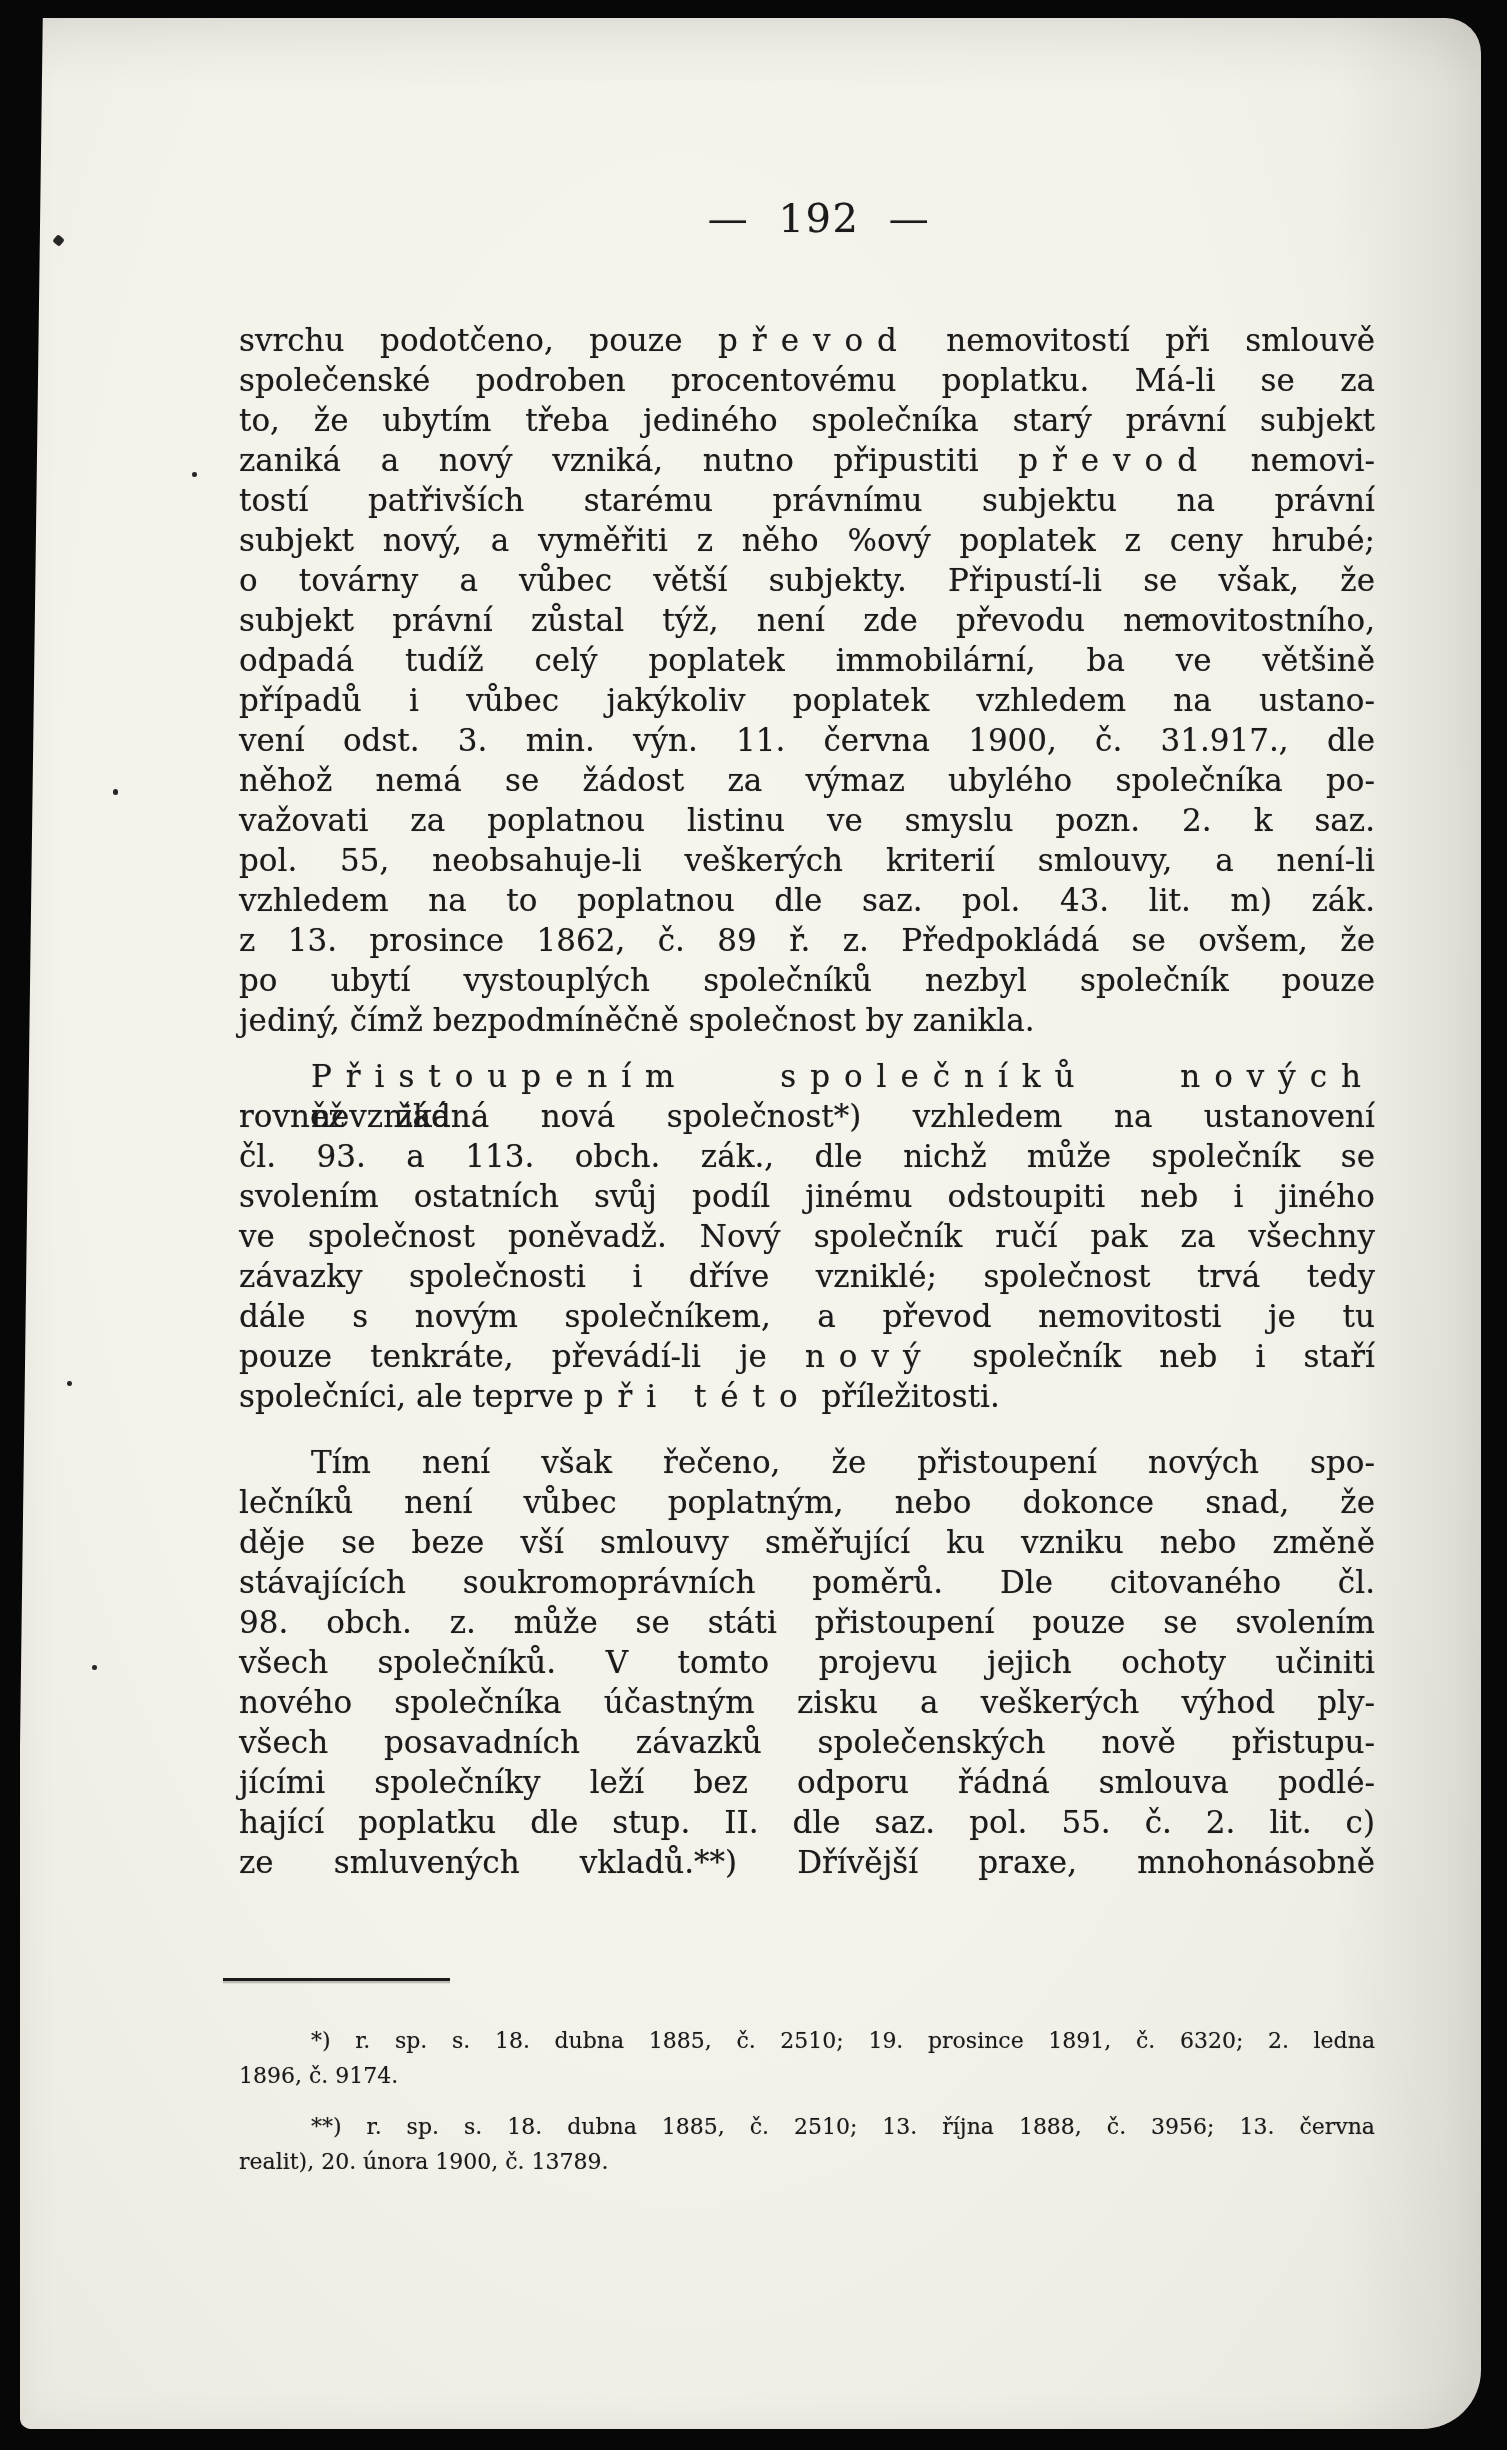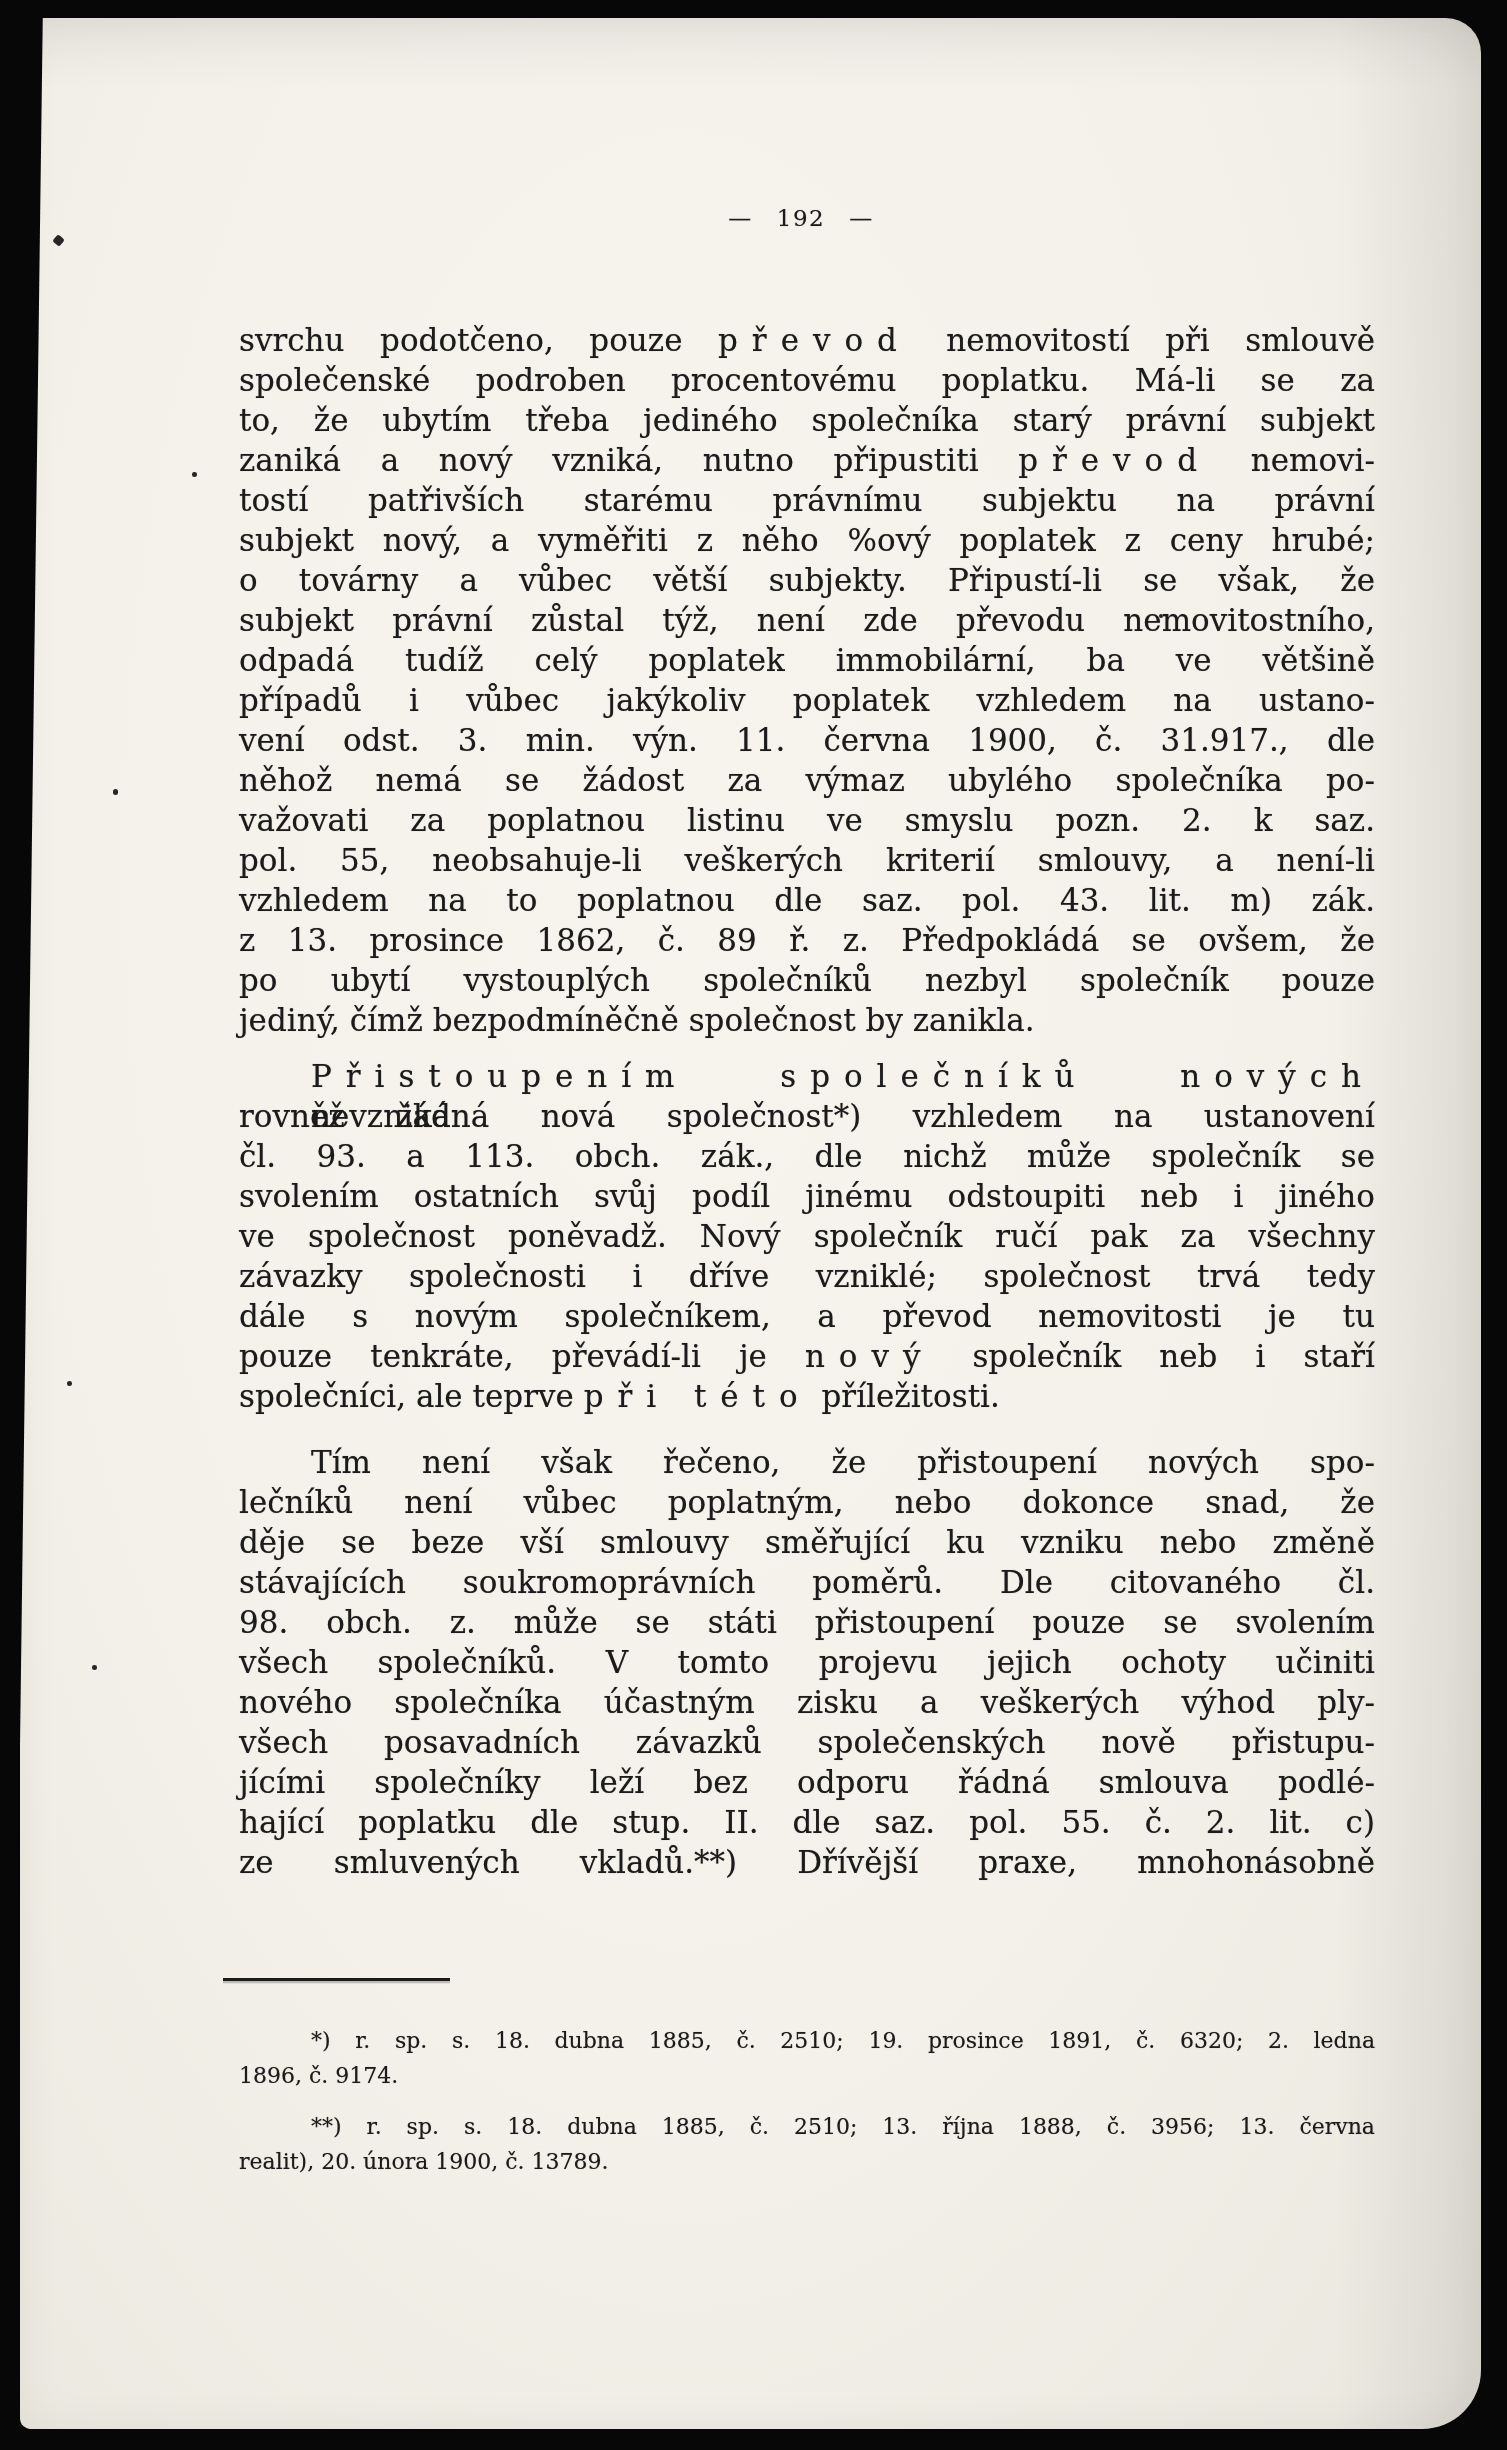--- a/index.html
+++ b/index.html
@@ -25,22 +25,22 @@
     box-shadow:inset 0 0 46px rgba(0,0,0,0.06);
     color:var(--ink);
   }
   
   .wedge-left{
     position:absolute;left:0;top:0;width:46px;height:2450px;
     background:var(--bg);
     clip-path:polygon(0 0, 43px 0, 10.7px 100%, 0 100%);
   }
   .folio{
-    position:absolute;left:197px;top:183px;width:1168px;
-    text-align:center;font-size:23px;line-height:34px;
+    position:absolute;left:215px;top:183px;width:1168px;
+    text-align:center;font-size:40px;line-height:34px;
     word-spacing:15.2px;letter-spacing:1.5px;
     text-shadow:0 0 0.8px rgba(20,20,20,0.45);
   }
   .body-text{
     position:absolute;left:203px;top:286px;width:1168px;
     font-size:31px;
   }
   .para{margin:16px;}
   .para + .para{margin-top:13.7px;}
   .para:nth-child(3){margin-top:26px;}

